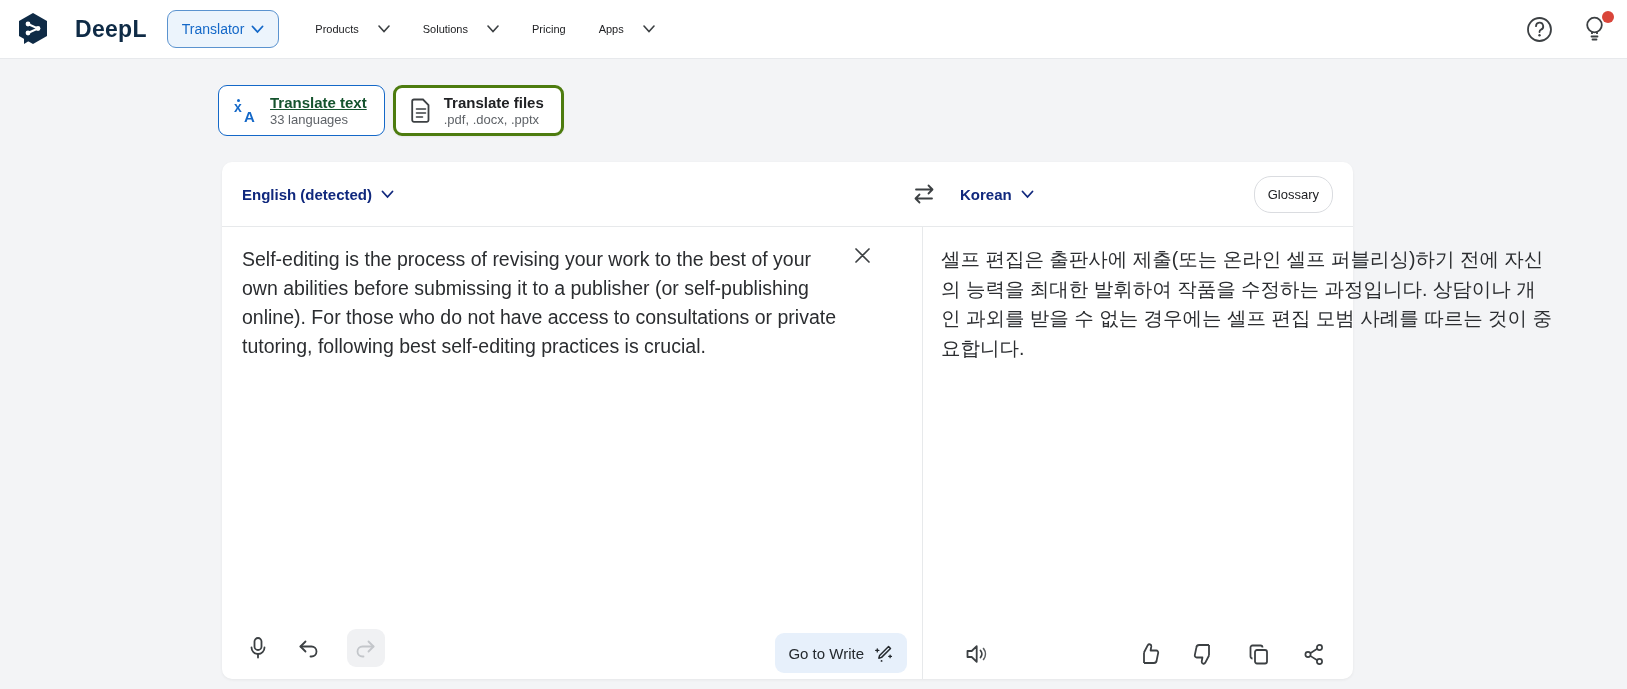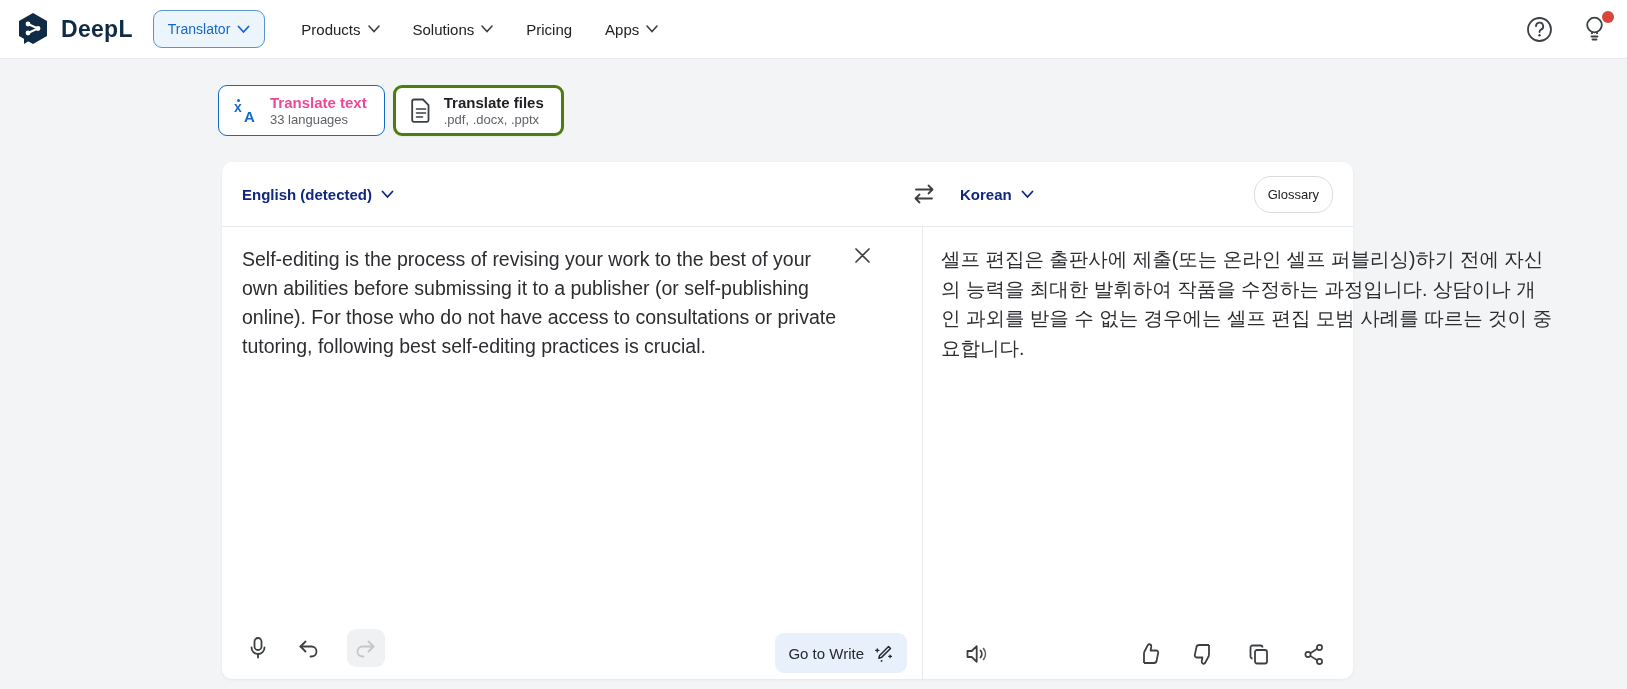--- a/index.html
+++ b/index.html
@@ -2,37 +2,37 @@
 <html><head>
 <meta charset="utf-8">
 <style>
   * { margin:0; padding:0; box-sizing:border-box; }
   html,body { width:1627px; height:689px; overflow:hidden; }
   body { font-family:"Liberation Sans","DejaVu Sans",sans-serif; background:#f3f4f6; position:relative; color:#202124; }
 
   
   .nav { position:absolute; top:0; left:0; width:1627px; height:59px; background:#fff;
          border-bottom:1px solid #e7e9ec; display:flex; align-items:center; padding:0 18px 0 14px; }
-  .logo-wrap { display:flex; align-items:center; cursor:pointer; }
+  .logo-wrap { display:flex; align-items:center; cursor:pointer;gap:14px; }
   .brand { font-size:23px; font-weight:800; color:#0f2b46; margin-left:9px; letter-spacing:.3px; }
   .translator-btn { margin-left:20px; display:flex; align-items:center; gap:7px; height:38px; padding:0 14px;
          background:#ecf4fc; border:1.5px solid #5b93cf; border-radius:9px; color:#1468c8; font-size:14px; cursor:pointer; }
-  .nav-link { margin-left:33px; display:flex; align-items:center; gap:7px; font-size:15px; color:#202124; cursor:pointer; }
+  .nav-link { margin-left:33px; display:flex; align-items:center; gap:19px; font-size:11px; color:#202124; cursor:pointer; }
   .nav-link .chev svg path { stroke:#3c4043; }
   .nav-right { margin-left:auto; display:flex; align-items:center; gap:25px; }
   .nav-icon-btn { position:relative; width:30px; height:30px; display:flex; align-items:center; justify-content:center; cursor:pointer; }
   .red-dot { position:absolute; top:-3px; right:-5px; width:12px; height:12px; border-radius:50%; background:#d9453a; }
 
   
   .tabs { position:absolute; top:85px; left:218px; display:flex; gap:8px; }
   .tab { display:flex; align-items:center; gap:11px; height:51px; padding:0 17px 0 13px; background:#fff;
          border:3px solid #4d7c0f; border-radius:9px; box-shadow:0 1px 2px rgba(0,0,0,.05); cursor:pointer; }
   .tab.active { border:1.5px solid #1468c8; box-shadow:none; }
   .tab .t-title { font-size:15px; font-weight:700; color:#202124; line-height:19px; }
-  .tab.active .t-title { color:#ec4899; }
+  .tab.active .t-title { color:#14532d;text-decoration:underline; }
   .tab .t-sub { font-size:13px; color:#5f6368; line-height:16px; }
 
   
   .panel { position:absolute; top:162px; left:222px; width:1131px; height:517px; background:#fff;
            border-radius:10px; box-shadow:0 1px 3px rgba(0,0,0,.06); display:flex; flex-direction:column; }
   .panel-header { position:relative; height:65px; border-bottom:1px solid #e7e9eb; flex:0 0 auto; }
   .lang-btn { position:absolute; display:flex; align-items:center; gap:9px; height:34px; top:15px;
               font-size:15px; font-weight:700; color:#10287d; cursor:pointer; }
   .lang-src { left:20px; }
   .lang-tgt { left:738px;justify-content:flex-end; }

